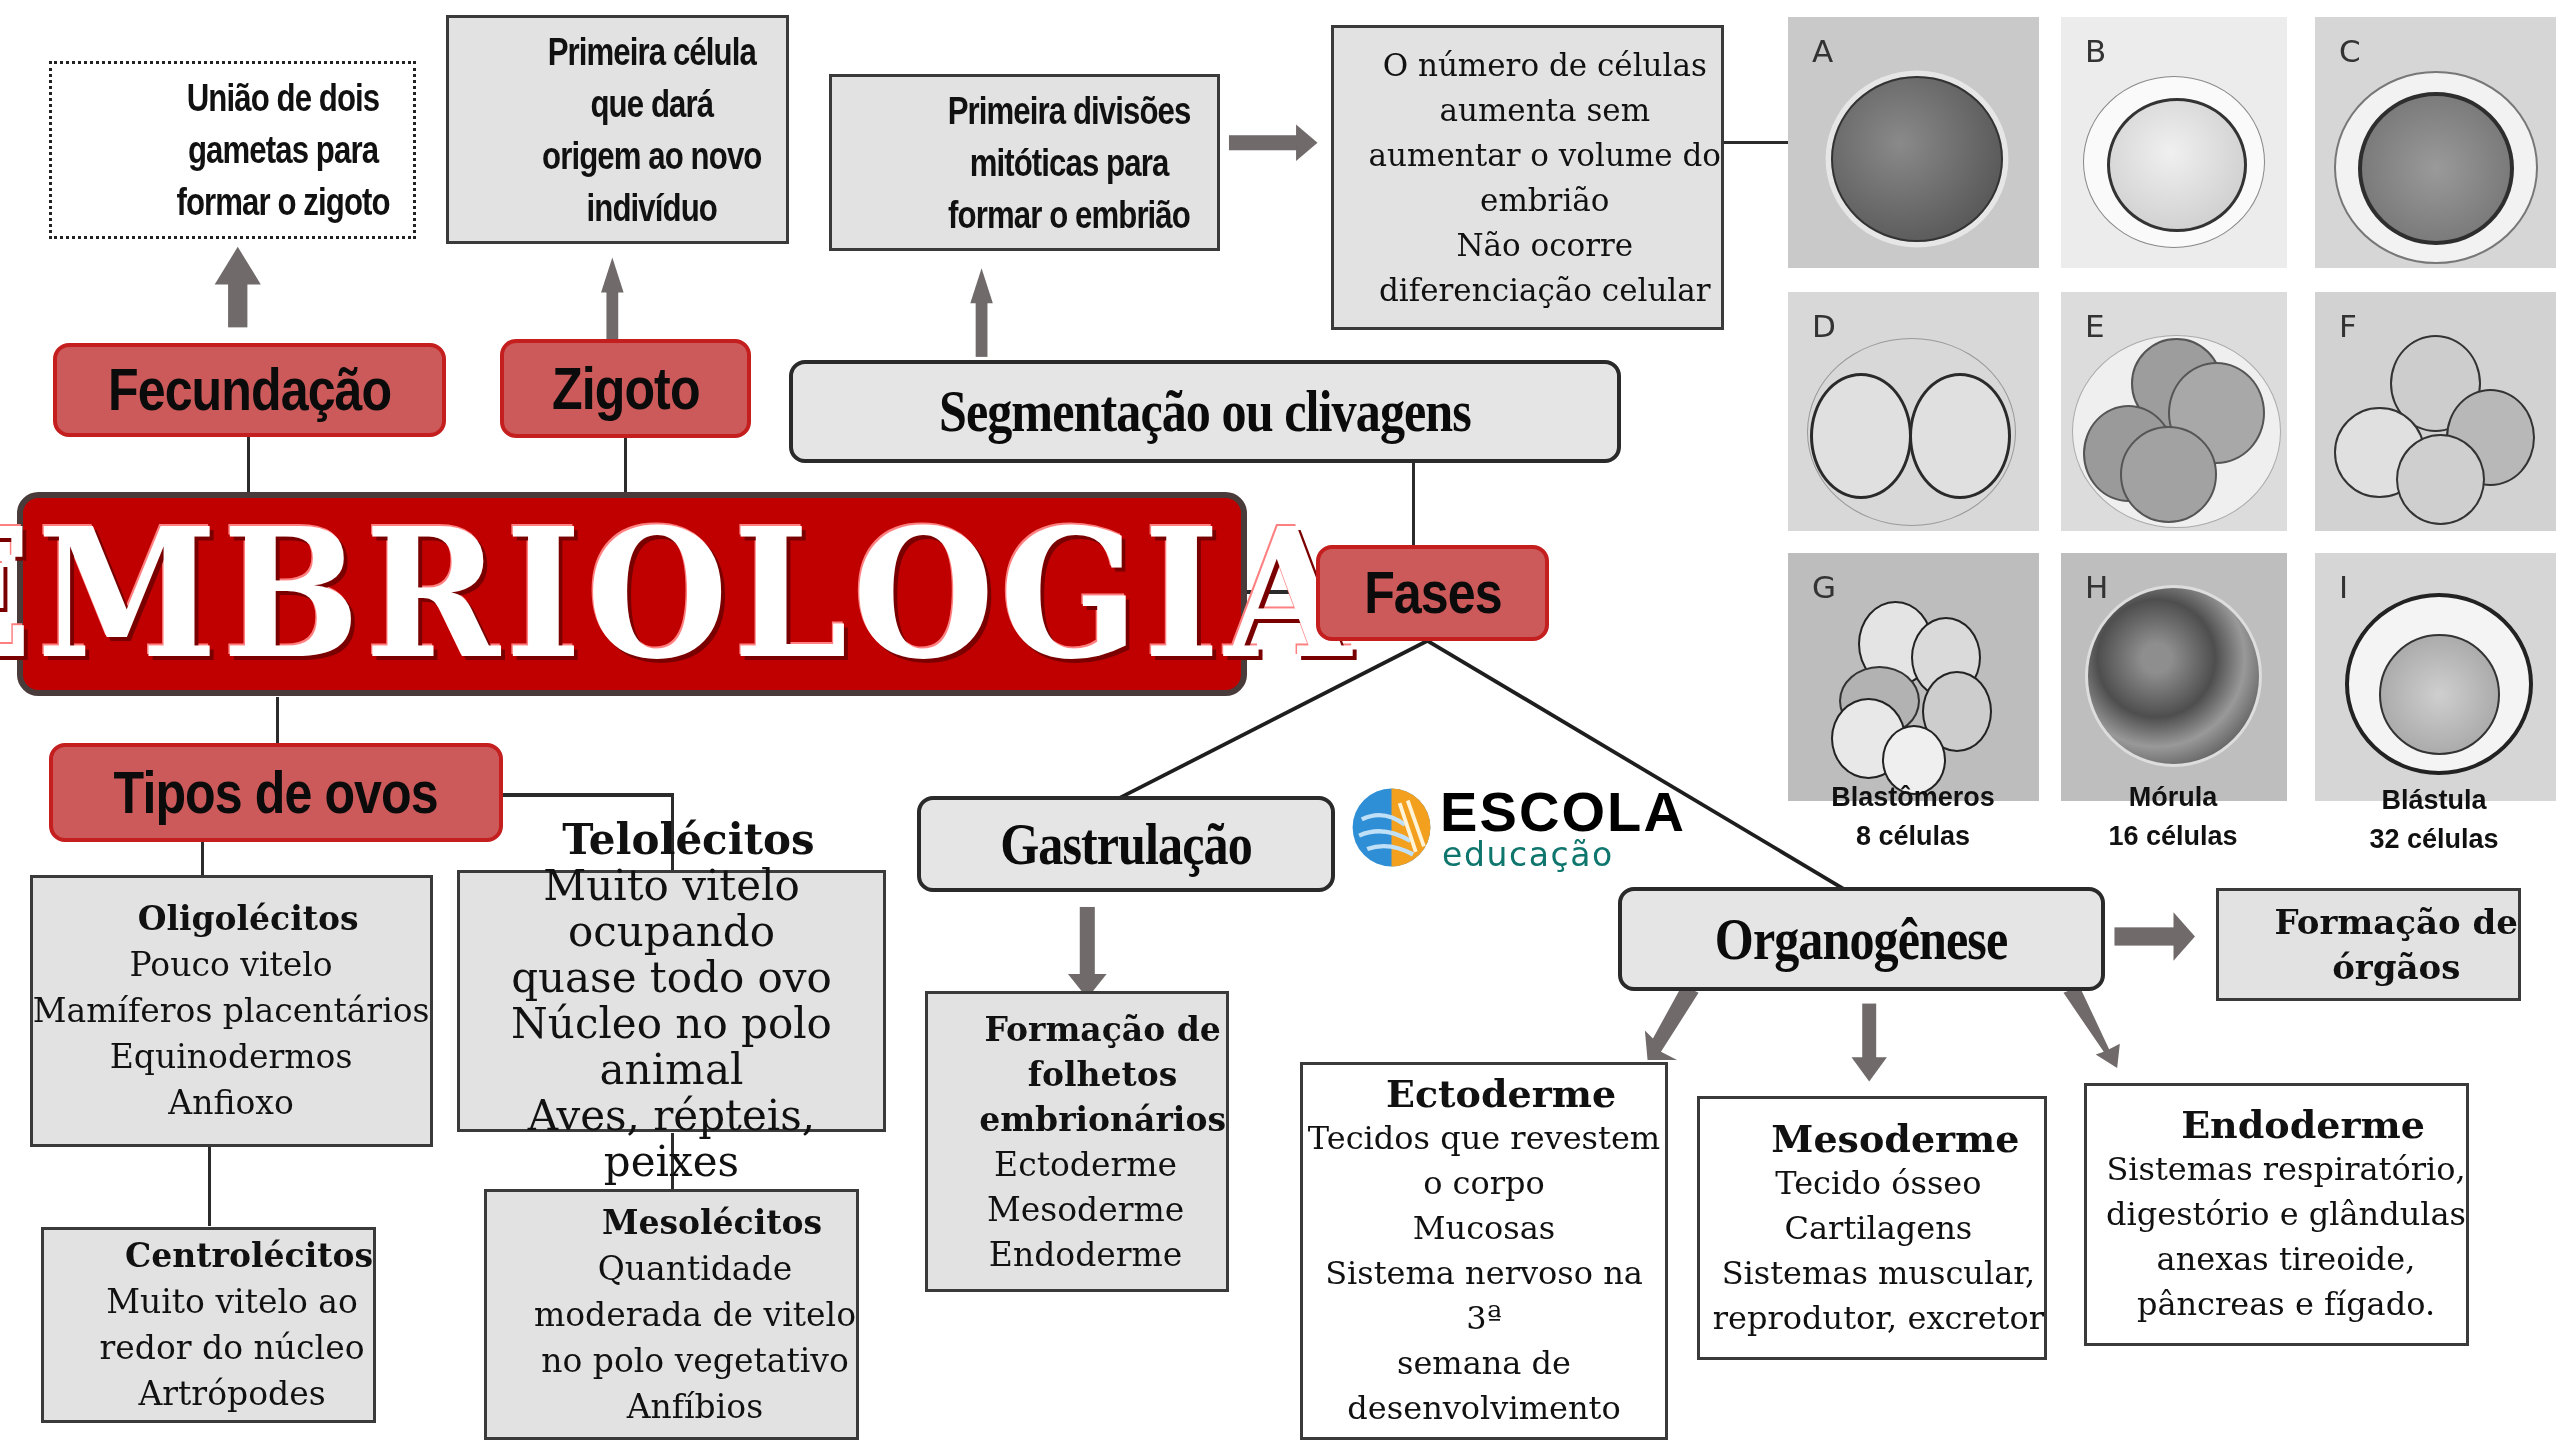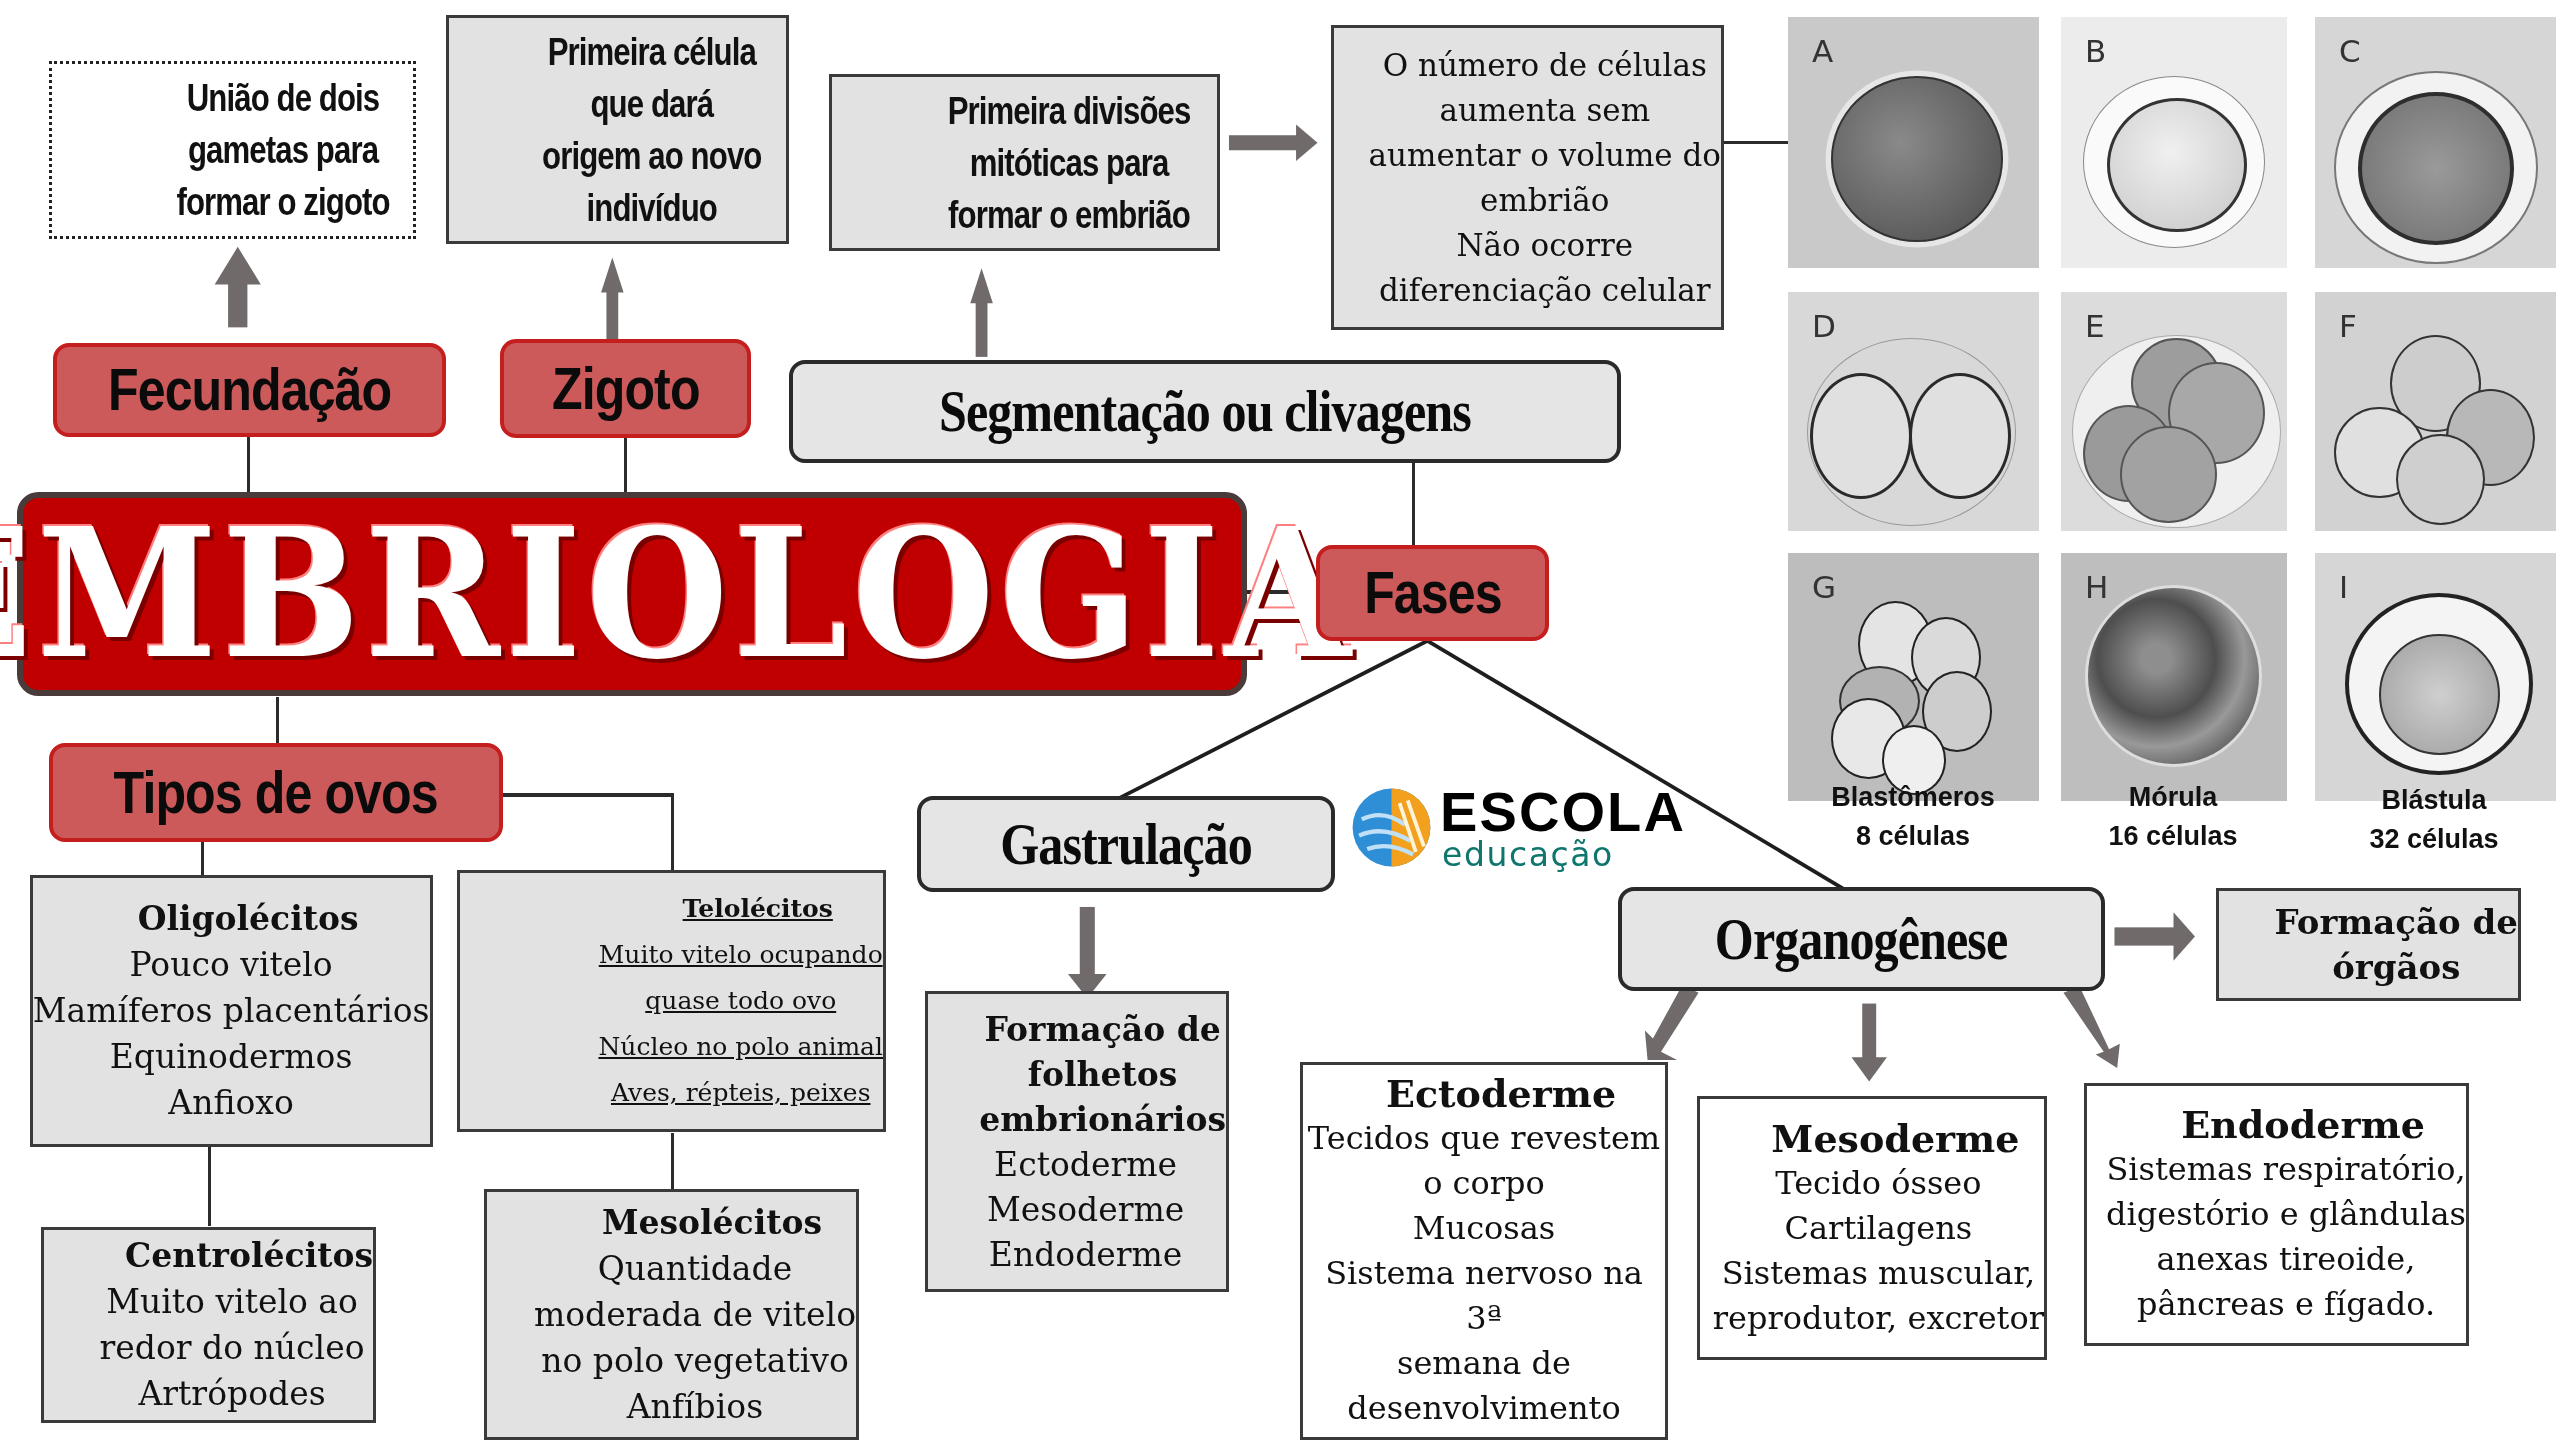--- a/index.html
+++ b/index.html
@@ -130,21 +130,21 @@
   <div style="font-size:33px;line-height:46px;">
     <div class="t-head">Oligolécitos</div>
     <div>Pouco vitelo</div>
     <div>Mamíferos placentários</div>
     <div>Equinodermos</div>
     <div>Anfioxo</div>
   </div>
 </div>
 
 <div class="box" style="left:457px;top:870px;width:429px;height:262px;">
-  <div style="font-size:25px;line-height:46px;text-decoration:underline;">
+  <div style="font-size:42px;line-height:46px;">
     <div class="t-head">Telolécitos</div>
     <div>Muito vitelo ocupando</div>
     <div>quase todo ovo</div>
     <div>Núcleo no polo animal</div>
     <div>Aves, répteis, peixes</div>
   </div>
 </div>
 
 <div class="box" style="left:41px;top:1227px;width:335px;height:196px;">
   <div style="font-size:33px;line-height:46px;">

